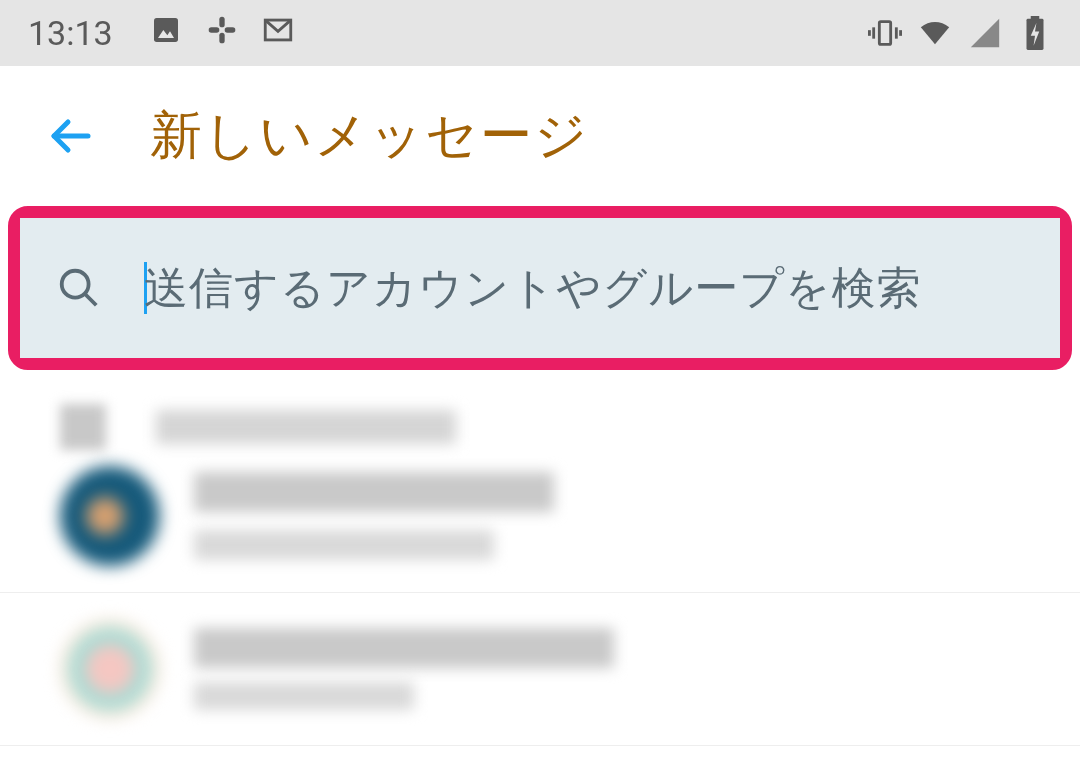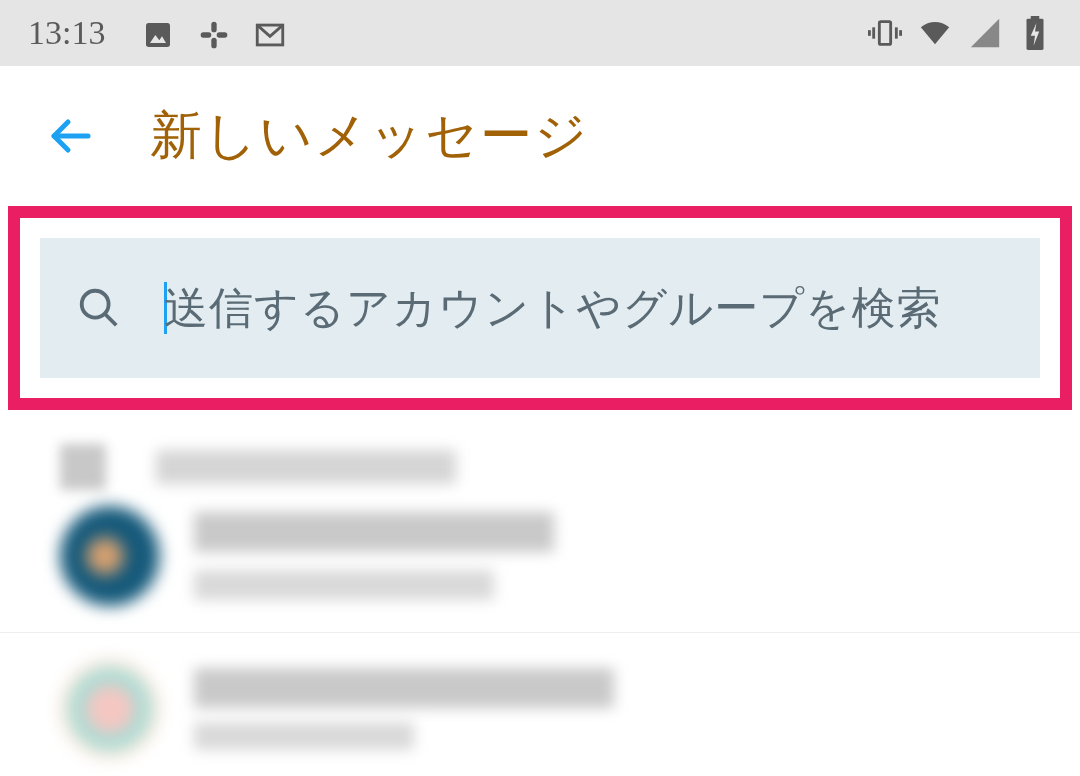--- a/index.html
+++ b/index.html
@@ -13,23 +13,22 @@
     .statusbar {
       height: 66px;
       background: #e5e5e5;
       display: flex;
       align-items: center;
       justify-content: space-between;
       padding: 0 28px;
     }
     .statusbar-left {
       display: flex;
-      align-items: flex-end;
+      align-items: flex-start;
       gap: 22px;
-      font-family: Liberation Serif, serif;
     }
     .statusbar-right {
       display: flex;
       align-items: center;
       gap: 16px;
     }
     .time {
       font-size: 34px;
       font-weight: 400;
       color: #5a5a5a;
@@ -59,23 +58,23 @@
     }
     .page-title {
       font-size: 52px;
       font-weight: 400;
       color: #a16207;
       margin-left: 50px;
       letter-spacing: 2px;
     }
     .search-container {
       margin: 0 8px;
-      padding: 20px;
+      padding: 0;
       border: 12px solid #e91e63;
-      border-radius: 0;
+      border-radius: 20px;
     }
     .search-inner {
       background: #e3ecf0;
       height: 140px;
       display: flex;
       align-items: center;
       padding: 0 34px;
     }
     .search-icon-wrap {
       width: 50px;

